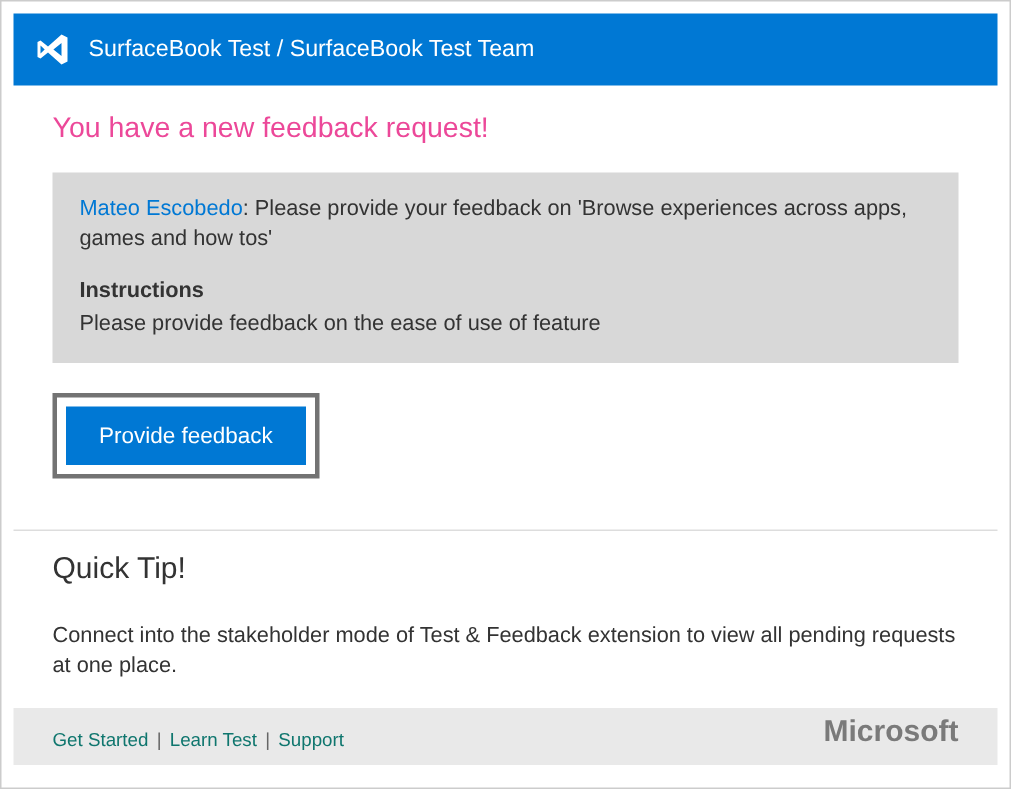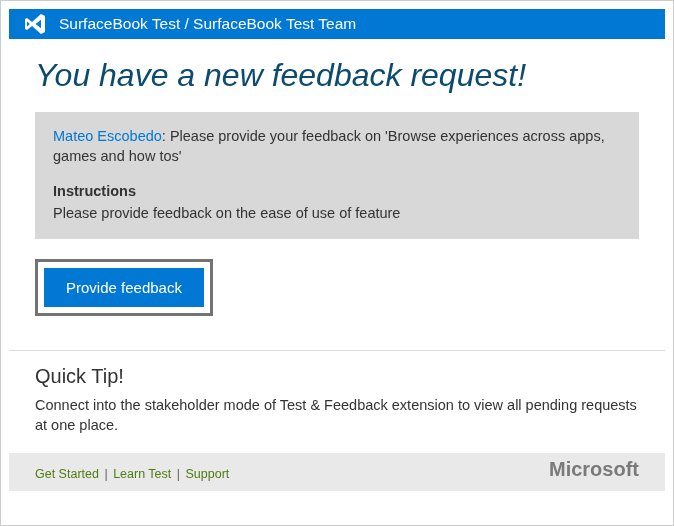--- a/index.html
+++ b/index.html
@@ -11,34 +11,33 @@
     border: 1px solid #ccc;
     color: #333;
   }
   .wrap { padding: 8px 8px 0 8px; }
   .header {
     background: #0078d4;
     color: #fff;
     display: flex;
     align-items: center;
     padding: 8px 14px;
-    height: 30px;
+    height: 48px;
   }
   .header .icon { margin-right: 12px; display:flex; align-items:center;}
   .header .title {
     font-size: 15.5px;
     font-weight: 400;
   }
   .main { padding: 18px 26px 10px 26px; }
   .heading {
-    font-size: 32px;
+    font-size: 19px;
     font-weight: 300;
-    color: #0c4a6e;
+    color: #ec4899;
     margin-bottom: 18px;
-    font-style: italic;
   }
   .reqbox {
     background: #d8d8d8;
     padding: 14px 18px 16px 18px;
     font-size: 14.5px;
     color: #333;
     line-height: 1.4;
   }
   .requester { color: #0078d4; cursor:pointer; }
   .instr-label { font-weight: 700; margin-top: 14px; margin-bottom: 2px; }
@@ -50,37 +49,37 @@
     font-size: 15px;
     font-weight: 400;
     padding: 11px 22px;
     cursor: pointer;
   }
   .divider { border-top:1px solid #ddd; margin: 24px 0 14px 0;}
   .tip-title {
     font-size: 20px;
     font-weight: 300;
     color: #333;
-    margin-bottom: 8px;
+    margin-bottom: 24px;
     padding: 0 26px;
   }
   .tip-body {
     font-size: 14.5px;
     color: #333;
     line-height: 1.35;
     padding: 0 26px 18px 26px;
   }
   .footer {
     background: #e9e9e9;
     padding: 14px 26px 10px 26px;
     position: relative;
   }
   .behalf { font-size: 12.5px; color: #666; margin-bottom: 14px;}
   .footer-links { font-size: 12.5px; }
-  .footer-links a { color: #4d7c0f; text-decoration: none; cursor:pointer;}
+  .footer-links a { color: #0f766e; text-decoration: none; cursor:pointer;}
   .footer-links span.sep { color: #666; margin: 0 2px;}
   .ms-logo {
     position: absolute;
     right: 26px;
     bottom: 10px;
     color: #7a7a7a;
     font-size: 20px;
     font-family: "Segoe UI", Arial, sans-serif;
     font-weight: 700;
     letter-spacing: 0px;

